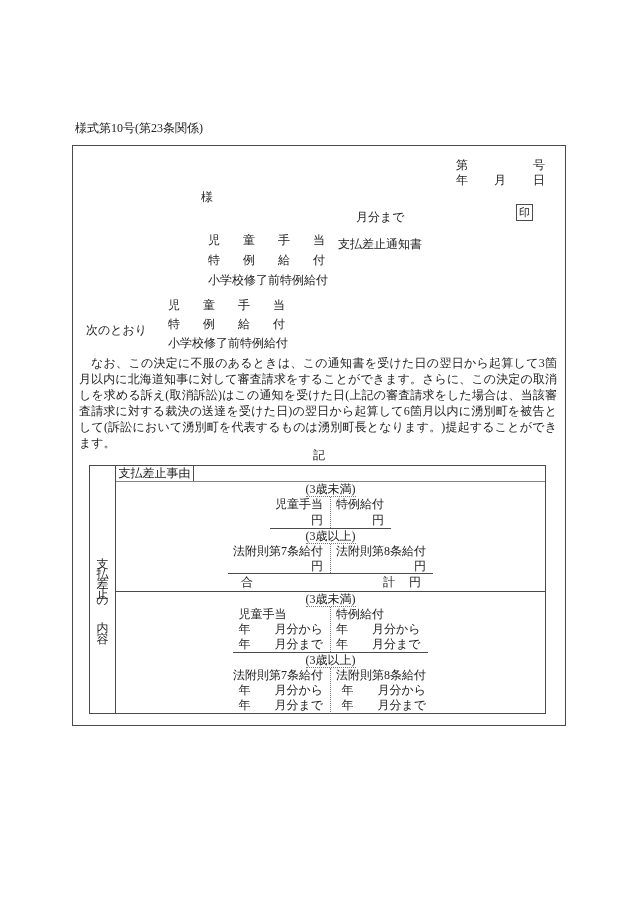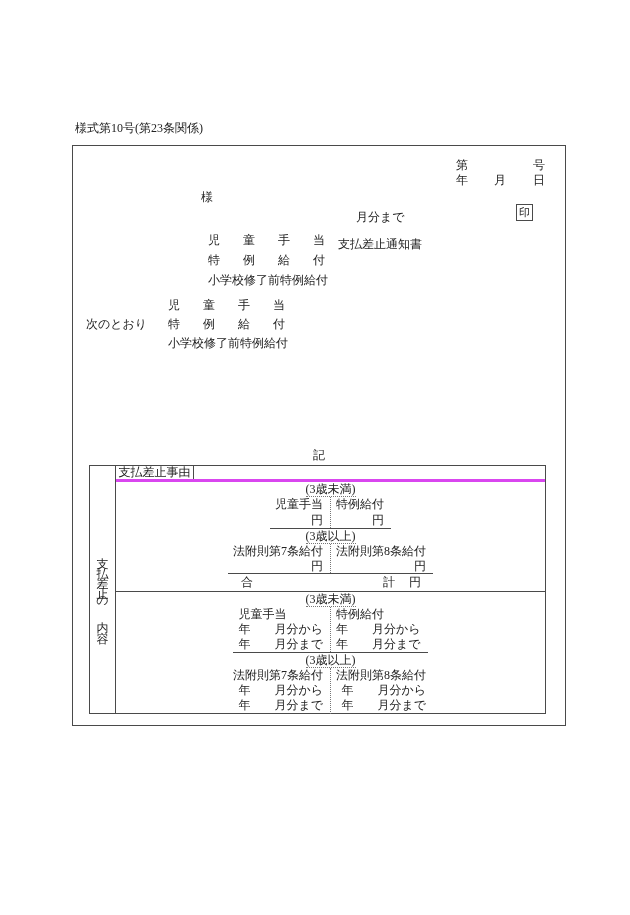--- a/index.html
+++ b/index.html
@@ -34,21 +34,21 @@
     width:17px; height:17px;
     border:1px solid #4a4a4a;
     font-size:11px; line-height:15px; text-align:center;
   }
   
   .sp23 { letter-spacing:23px; }
   .t-line1 { left:135px; top:87px; }
   .t-line2 { left:135px; top:107px; }
   .t-suffix { left:265px; top:91px; }
   .t-line3 { left:135px; top:127px; }
-  .n-lead  { left:13px;  top:171px; }
+  .n-lead  { left:13px;  top:177px; }
   .n-line1 { left:95px;  top:152px; }
   .n-line2 { left:95px;  top:171px; }
   .n-line3 { left:95px;  top:190px; }
   .n-stmt  { left:235px; top:171px; }
   
   .paragraph {
     position:absolute; left:6px; top:209px; width:478px;
     line-height:16px; text-indent:12px;
     text-align:justify; white-space:normal;
   }
@@ -63,21 +63,21 @@
   .vcol {
     width:26px; border-right:1px solid #4a4a4a;
     display:flex; align-items:center; justify-content:center;
   }
   .vcol .vtxt {
     writing-mode:vertical-rl; text-orientation:upright;
     letter-spacing:10px; line-height:26px;
   }
   .rcol { flex:1; display:flex; flex-direction:column; }
   .trow { display:flex; }
-  .row-reason { height:16px; border-bottom:3px solid #d946ef;justify-content:flex-end; }
+  .row-reason { height:16px; border-bottom:1px solid #d946ef;justify-content:flex-end; }
   .sec-amount { height:110px; border-bottom:1px solid #4a4a4a; display:flex; }
   .sec-period { flex:1; display:flex; }
   .lblcell {
     width:78px; border-right:1px solid #4a4a4a;
     display:flex; align-items:center; justify-content:center;
     line-height:15px;
   }
   .row-reason .lblcell { justify-content:center; }
   .sp3 { letter-spacing:3px; text-indent:3px; }
   .seccontent { flex:1; display:flex; flex-direction:column;align-items:center; }
@@ -122,20 +122,21 @@
     <span class="abs t-line1 sp23">児童手当</span>
     <span class="abs t-line2 sp23">特例給付</span>
     <span class="abs t-suffix">支払差止通知書</span>
     <span class="abs t-line3">小学校修了前特例給付</span>
 
     <span class="abs n-lead">次のとおり</span>
     <span class="abs n-line1 sp23">児童手当</span>
     <span class="abs n-line2 sp23">特例給付</span>
     <span class="abs n-line3">小学校修了前特例給付</span>
 
+    <div class="paragraph">なお、この決定に不服のあるときは、この通知書を受けた日の翌日から起算して3箇月以内に北海道知事に対して審査請求をすることができます。さらに、この決定の取消しを求める訴え(取消訴訟)はこの通知を受けた日(上記の審査請求をした場合は、当該審査請求に対する裁決の送達を受けた日)の翌日から起算して6箇月以内に湧別町を被告として(訴訟において湧別町を代表するものは湧別町長となります。)提起することができます。</div>
 
     <div class="record-marker">記</div>
 
     <div class="ftable">
       <div class="vcol">
         <span class="vtxt">支払差止の内容</span>
       </div>
       <div class="rcol">
 
         <div class="trow row-reason">

